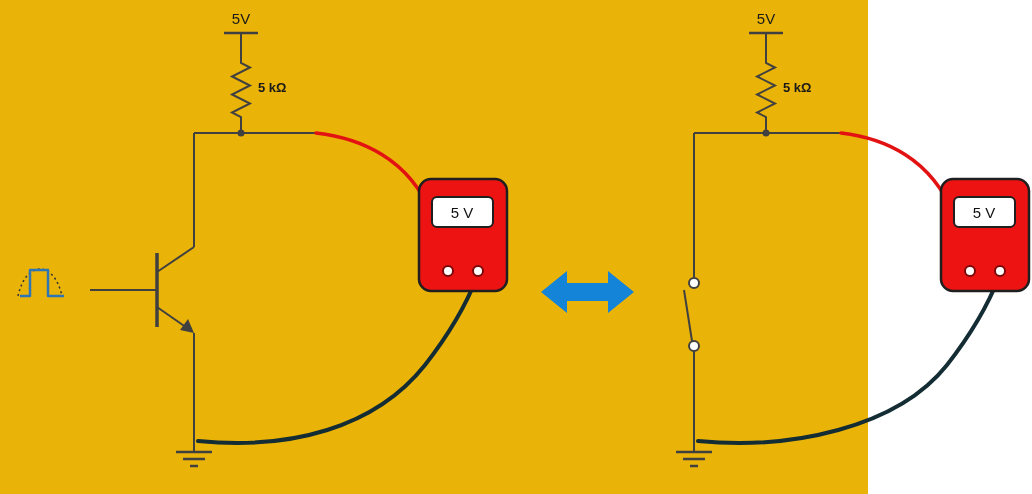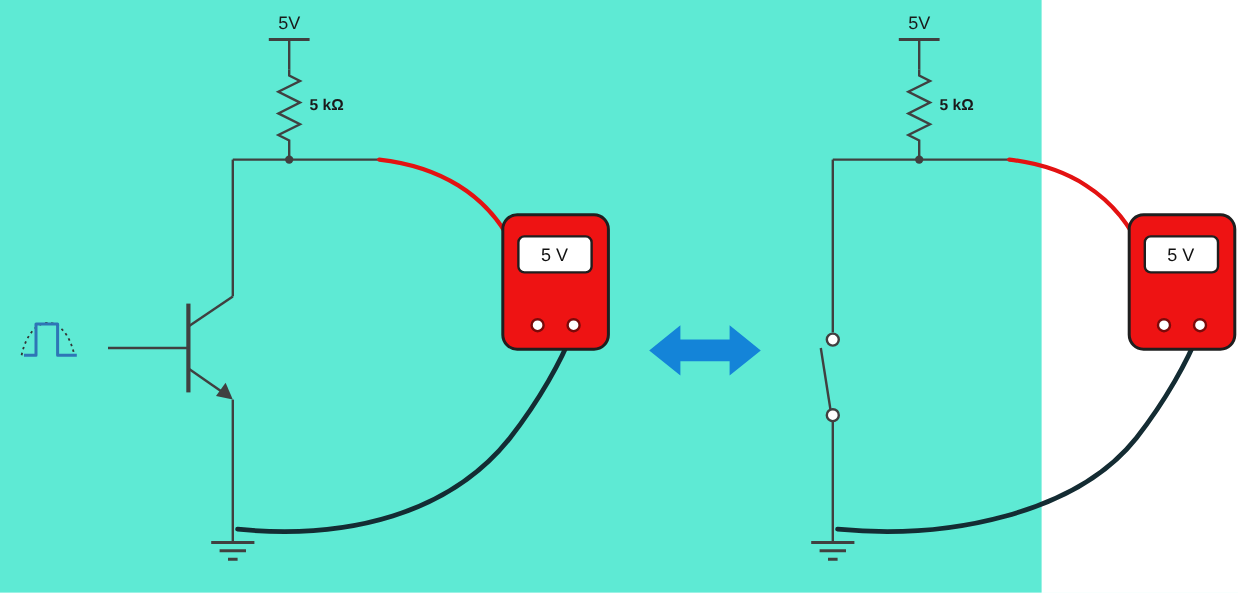--- a/index.html
+++ b/index.html
@@ -4,21 +4,21 @@
 <style>
   html, body {
     margin: 0;
     padding: 0;
     background: #ffffff;
   }
   .canvas {
     position: relative;
     width: 868px;
     height: 494px;
-    background: #5eead4;
+    background: #eab308;
     font-family: "Liberation Sans", sans-serif;
   }
   svg text {
     font-family: "Liberation Sans", sans-serif;
     fill: #1a1a1a;
   }
   .supply-label {
     font-size: 15px;
     font-weight: 400;
   }

